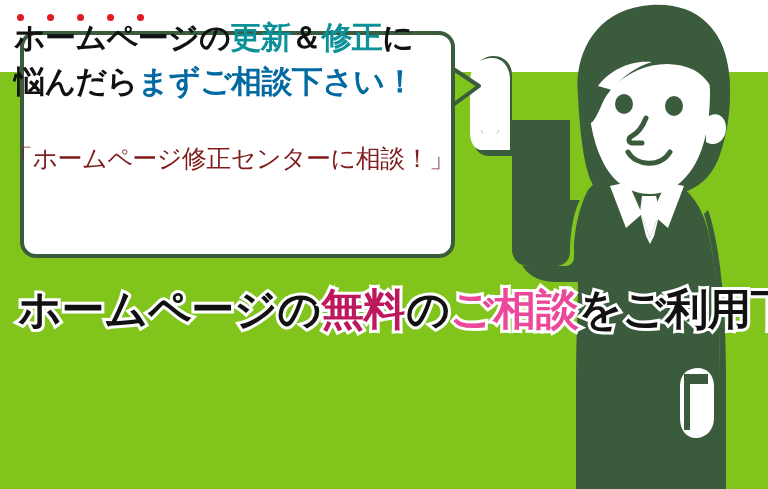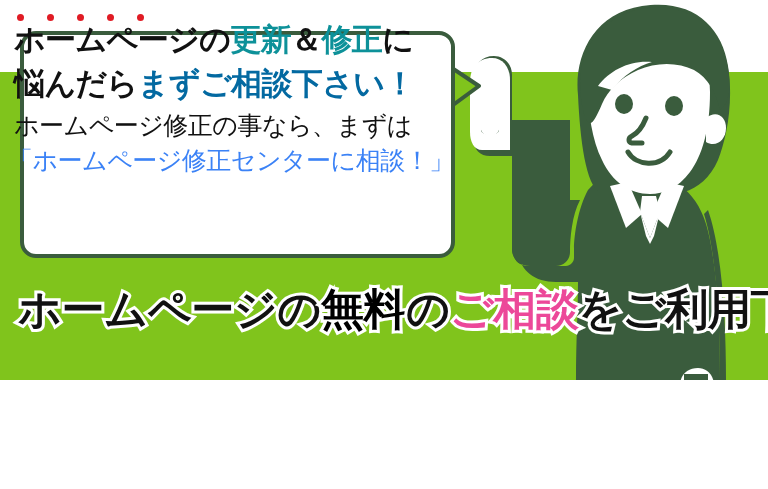--- a/index.html
+++ b/index.html
@@ -3,24 +3,24 @@
 <meta charset="utf-8">
 <style>
   html, body {
     margin: 0;
     padding: 0;
     background: #ffffff;
   }
   .banner {
     position: relative;
     width: 768px;
-    height: 380px;
+    height: 489px;
     overflow: hidden;
     background: #ffffff;
-    font-family: Liberation Sans, sans-serif;
+    font-family: Liberation Mono, monospace;
   }
   
   .green-band {
     position: absolute;
     left: 0;
     top: 72px;
     width: 768px;
     height: 417px;
     background: #80c41c;
   }
@@ -92,21 +92,21 @@
     font-weight: bold;
     line-height: 1;
   }
   .sub1 { top: 113px; font-size: 25px; line-height: 1; font-weight: 500;}
   .sub2 { top: 148px; font-size: 25px; line-height: 1; left: 8px; font-weight: 500;}
   .sub3 { top: 184px; font-size: 25px; line-height: 1; font-weight: 500;}
 
   .c-black { color: #111111; }
   .c-teal  { color: #0d9199; }
   .c-red   { color: #0369a1; }
-  .c-orange{ color: #3b82f6; }
+  .c-orange{ color: #7f1d1d; }
 
   
   .dots {
     position: absolute;
     left: 17px;
     top: 14px;
     z-index: 7;
     display: flex;
     gap: 23px;
   }
@@ -124,21 +124,21 @@
     top: 281px;
     z-index: 8;
     font-size: 43px;
     font-weight: bold;
     white-space: nowrap;
     letter-spacing: -0.01em;
     -webkit-text-stroke: 6px #ffffff;
     paint-order: stroke fill;
     color: #111111;
   }
-  .bottom-text .c-red { color: #000000; }
+  .bottom-text .c-red { color: #be185d; }
   .bottom-text .c-orange { color: #ec4899; }
 </style>
 </head>
 <body>
 
 <div class="banner">
 
   <div class="white-top"></div>
   <div class="green-band"></div>
 
@@ -236,21 +236,20 @@
       <span class="dot"></span>
       <span class="dot"></span>
       <span class="dot"></span>
       <span class="dot"></span>
     </div>
 
     <div class="line head1"><span class="c-black">ホームページの</span><span class="c-teal">更新</span><span class="c-black">＆</span><span class="c-teal">修正</span><span class="c-black">に</span></div>
 
     <div class="line head2"><span class="c-black">悩んだら</span><span class="c-red">まずご相談下さい！</span></div>
 
-    <div class="line sub1 c-black">ホームページ修正の事なら、まずは</div>
 
     <div class="line sub2 c-orange">「ホームページ修正センターに相談！」</div>
 
   </div>
 
   <div class="bottom-text"><span class="c-black">ホームページの</span><span class="c-red">無料</span><span class="c-black">の</span><span class="c-orange">ご相談</span><span class="c-black">をご利用下さい。</span></div>
 
 </div>
 
 </body></html>

